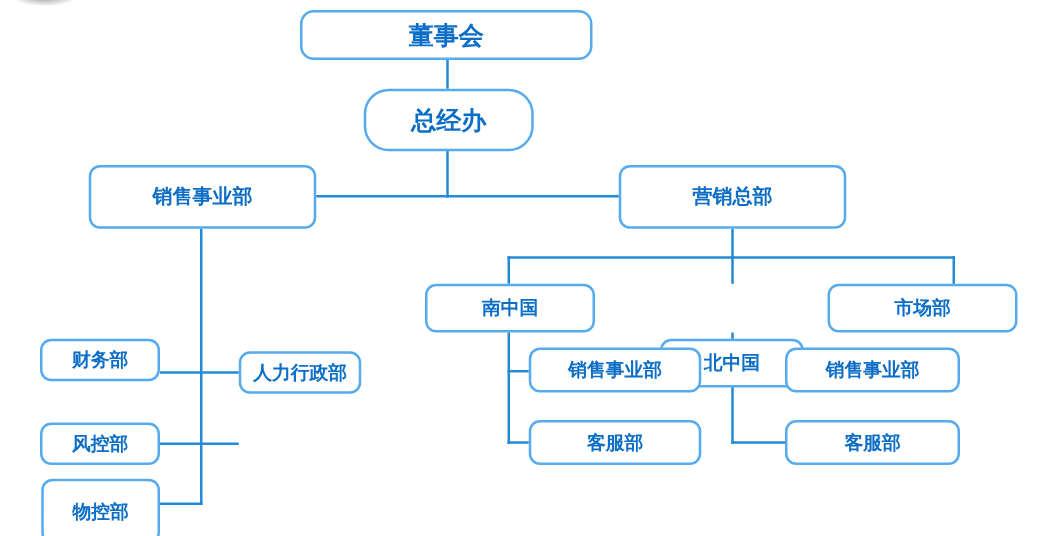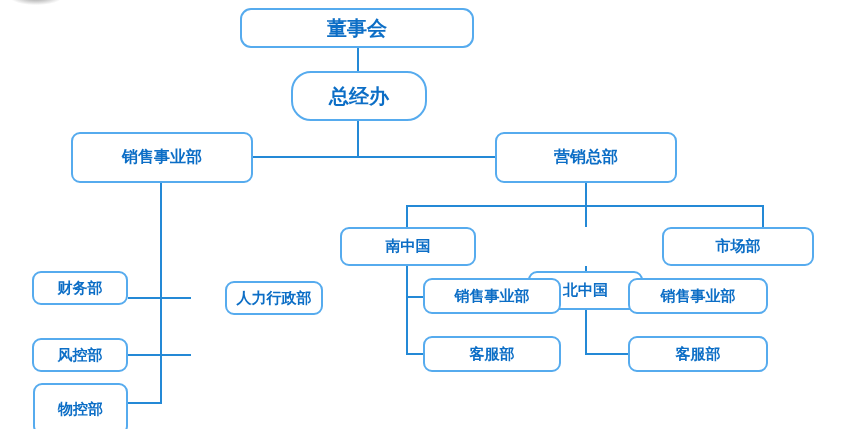--- a/index.html
+++ b/index.html
@@ -43,21 +43,21 @@
   #n-ops            {left:71px; top:132px;width:182px;height:51px;font-size:16px;}
   #n-mkt            {left:495px;top:132px;width:182px;height:51px;font-size:16px;}
   #n-south          {left:340px;top:227px;width:136px;height:39px;}
   #n-north          {left:528px;top:227px;width:115px;height:39px;margin-top:44px;}
   #n-marketdept     {left:662px;top:227px;width:152px;height:39px;}
   #n-south-sales    {left:423px;top:278px;width:138px;height:36px;}
   #n-south-service  {left:423px;top:336px;width:138px;height:36px;}
   #n-north-sales    {left:628px;top:278px;width:140px;height:36px;}
   #n-north-service  {left:628px;top:336px;width:140px;height:36px;}
   #n-finance        {left:32px; top:271px;width:96px; height:34px;}
-  #n-hr             {left:191px;top:281px;width:98px; height:34px;margin-left:34px;}
+  #n-hr             {left:191px;top:281px;width:98px; height:34px;}
   #n-risk           {left:32px; top:338px;width:96px; height:34px;}
   #n-internet       {left:191px;top:338px;width:118px;height:37px;}
   #n-material       {left:33px; top:383px;width:95px; height:52px;}
 
   
   #e-board-gm       {left:357px;top:48px; height:23px;}
   #e-gm-main        {left:357px;top:117px;height:41px;}
   #e-main-h         {left:253px;top:156px;width:242px;}
   #e-ops-trunk      {left:160px;top:183px;height:221px;}
   #e-finance-hr     {left:128px;top:297px;width:63px;}

